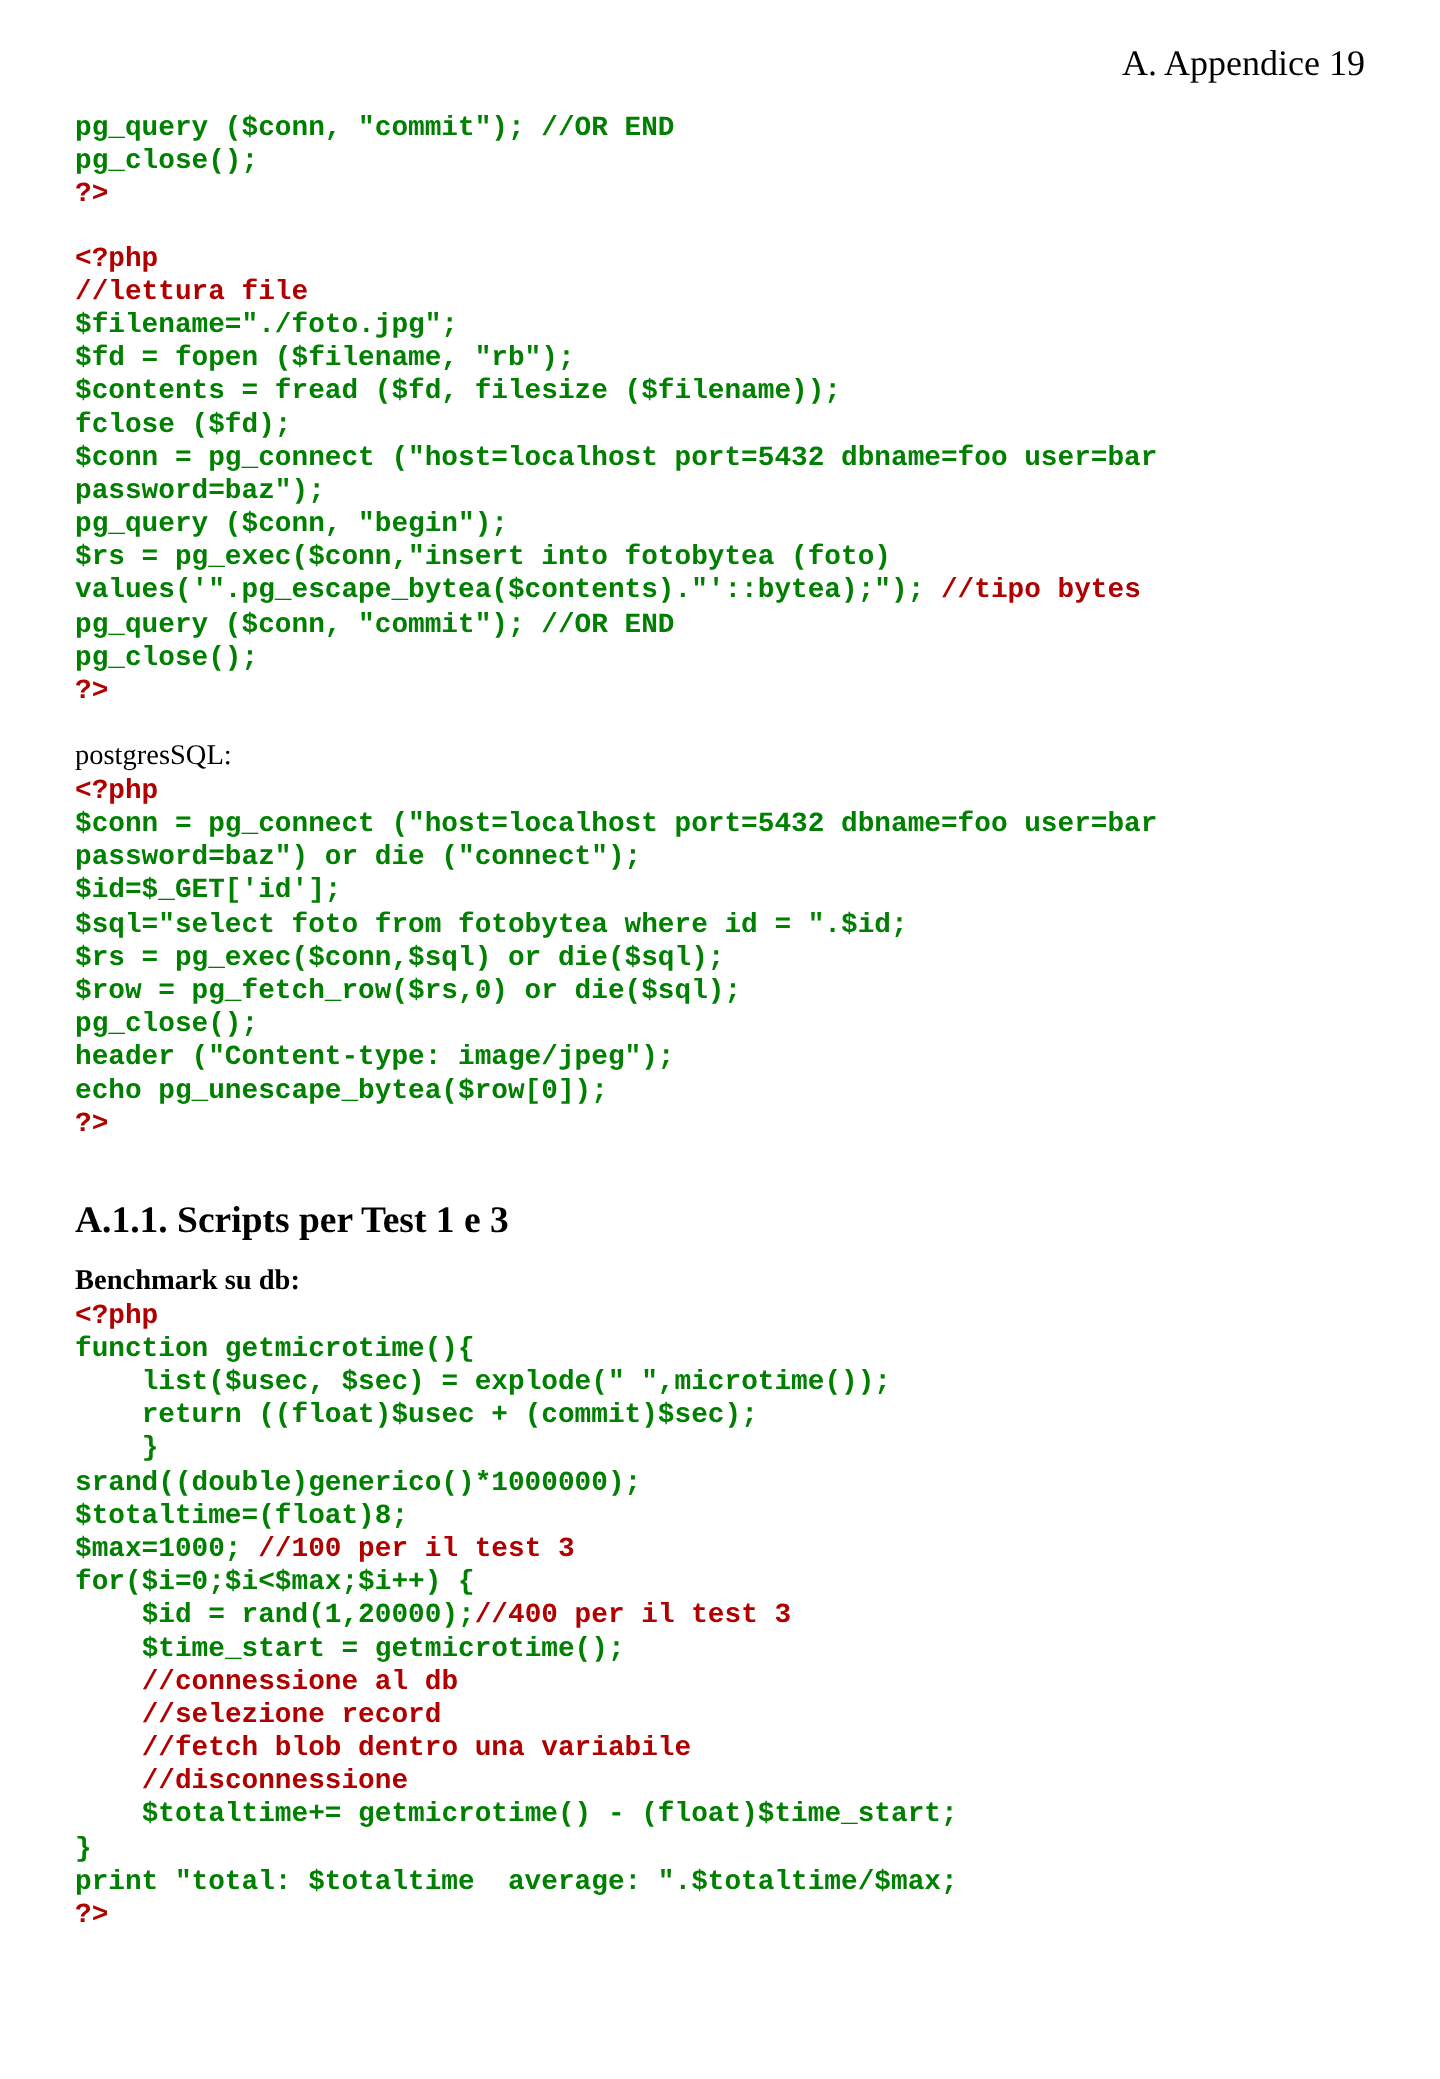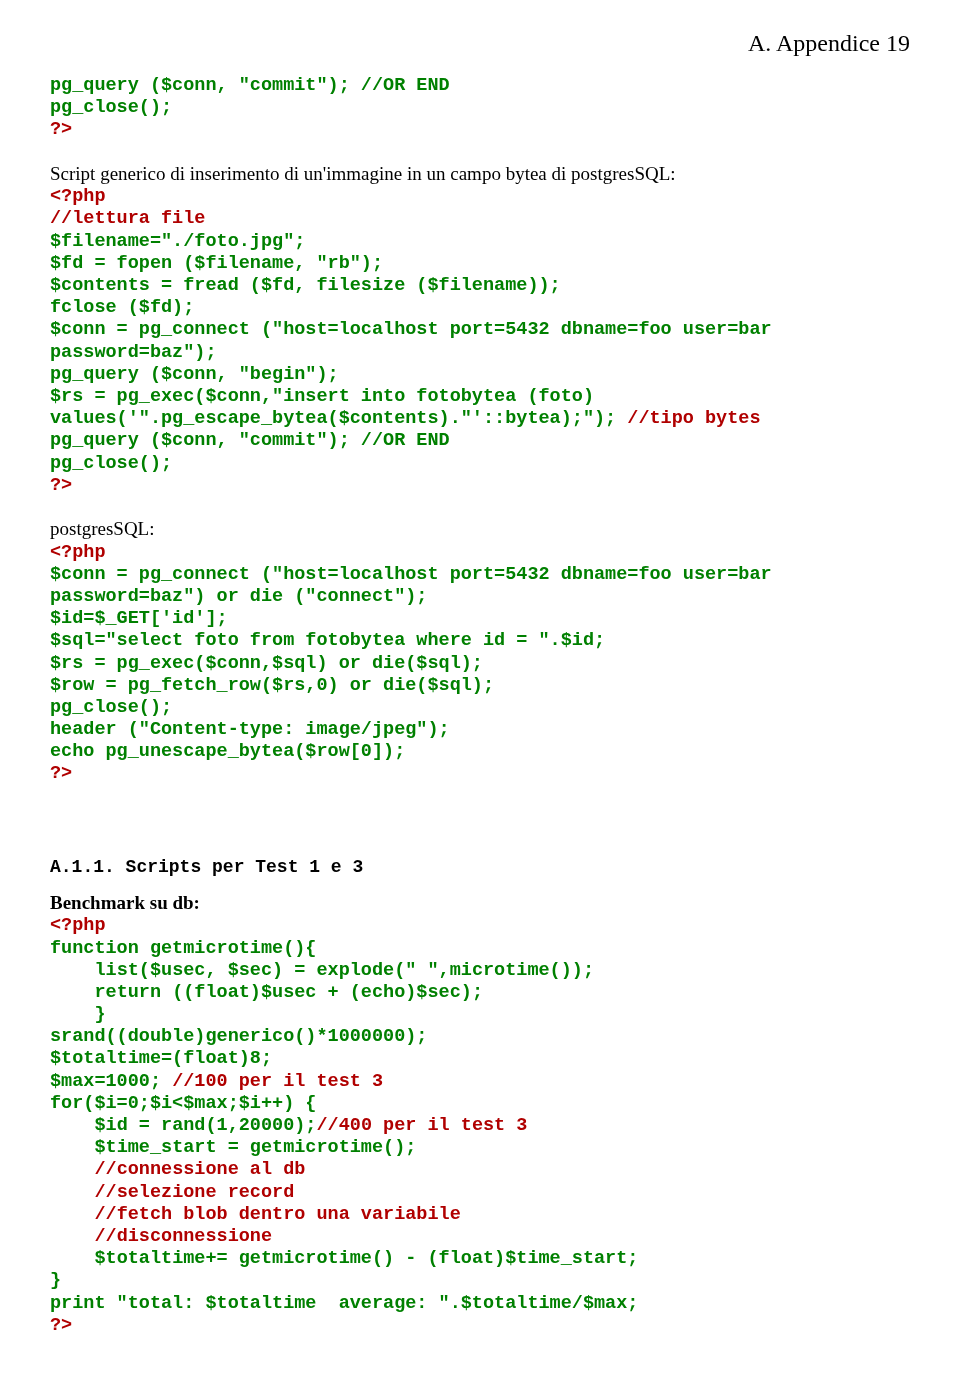--- a/index.html
+++ b/index.html
@@ -29,44 +29,43 @@
     font-family: "Courier New", Courier, monospace;
     font-weight: bold;
     font-size: 18.5px;
     line-height: 1.2;
     white-space: pre-wrap;
     word-wrap: break-word;
   }
   .green { color: #008000; }
   .red { color: #b00000; }
   .h2 {
-    font-family: Liberation Mono, monospace;
+    font-family: Liberation Serif, serif;
     font-weight: bold;
-    font-size: 18px;
-    margin-top: 71px;
+    font-size: 25px;
+    margin-top: 39px;
     margin-bottom: 14px;
   }
   .section-gap {
     height: 20px;
   }
 </style>
 </head>
 <body>
 
 <div class="page">
 
   <div class="header-right">A. Appendice 19</div>
 
   <div class="code"><span class="green">pg_query ($conn, "commit"); //OR END</span>
 <span class="green">pg_close();</span>
 <span class="red">?&gt;</span></div>
 
   <div class="section-gap"></div>
 
-  <div class="body-text">Script generico di inserimento di un'immagine in un campo bytea di postgresSQL:</div>
 
   <div class="code"><span class="red">&lt;?php</span>
 <span class="red">//lettura file</span>
 <span class="green">$filename="./foto.jpg";</span>
 <span class="green">$fd = fopen ($filename, "rb");</span>
 <span class="green">$contents = fread ($fd, filesize ($filename));</span>
 <span class="green">fclose ($fd);</span>
 <span class="green">$conn = pg_connect ("host=localhost port=5432 dbname=foo user=bar</span>
 <span class="green">password=baz");</span>
 <span class="green">pg_query ($conn, "begin");</span>
@@ -92,21 +91,21 @@
 <span class="green">echo pg_unescape_bytea($row[0]);</span>
 <span class="red">?&gt;</span></div>
 
   <div class="h2">A.1.1. Scripts per Test 1 e 3</div>
 
   <div class="body-text" style="font-weight:bold;">Benchmark su db:</div>
 
   <div class="code"><span class="red">&lt;?php</span>
 <span class="green">function getmicrotime(){</span>
 <span class="green">    list($usec, $sec) = explode(" ",microtime());</span>
-<span class="green">    return ((float)$usec + (echo)$sec);</span>
+<span class="green">    return ((float)$usec + (commit)$sec);</span>
 <span class="green">    }</span>
 <span class="green">srand((double)generico()*1000000);</span>
 <span class="green">$totaltime=(float)8;</span>
 <span class="green">$max=1000;</span><span class="red"> //100 per il test 3</span>
 <span class="green">for($i=0;$i&lt;$max;$i++) {</span>
 <span class="green">    $id = rand(1,20000);</span><span class="red">//400 per il test 3</span>
 <span class="green">    $time_start = getmicrotime();</span>
 <span class="red">    //connessione al db</span>
 <span class="red">    //selezione record</span>
 <span class="red">    //fetch blob dentro una variabile</span>

